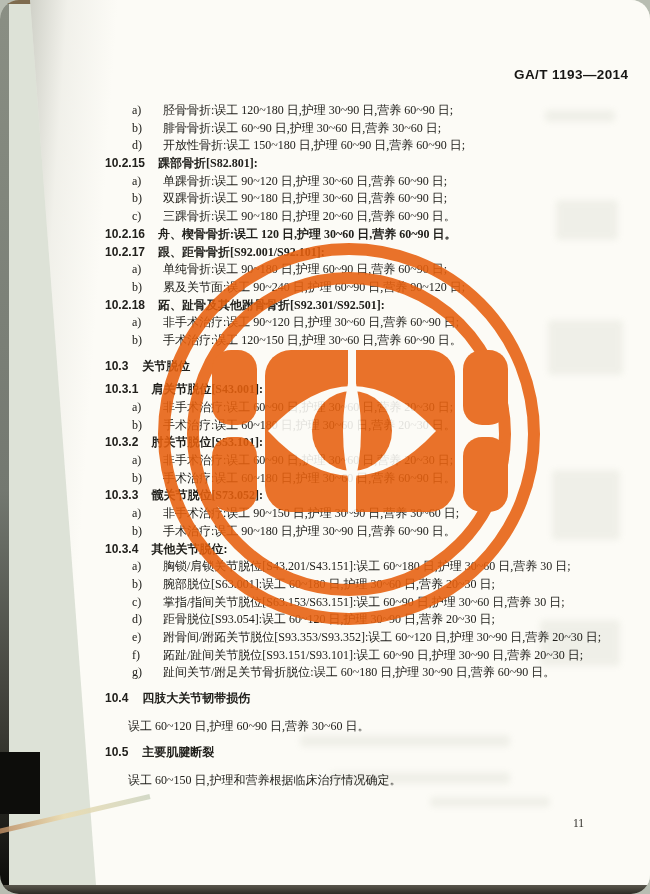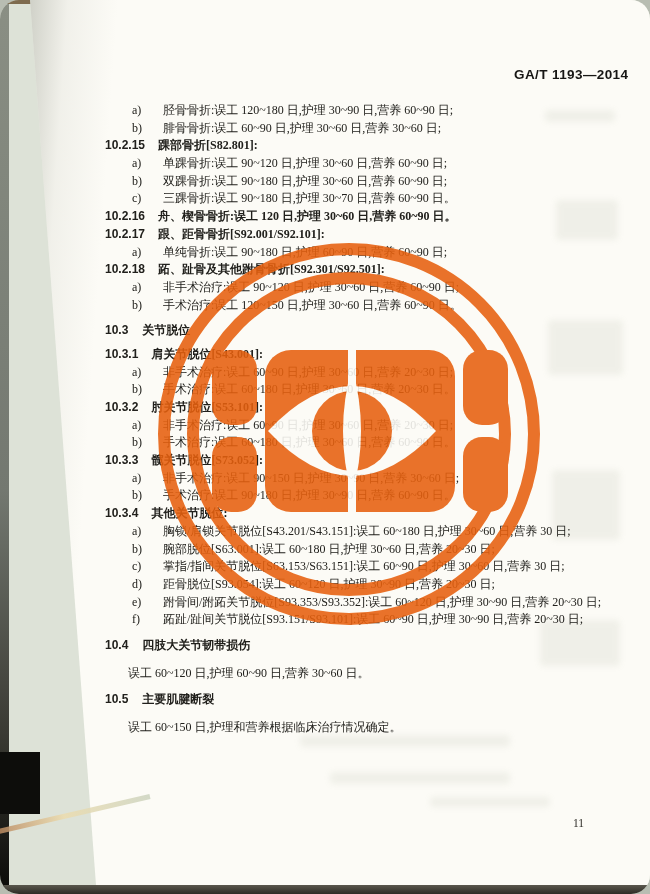--- a/index.html
+++ b/index.html
@@ -56,47 +56,50 @@
     <div class="smudge" style="left:552px;top:470px;width:68px;height:70px;"></div>
     <div class="smudge" style="left:540px;top:620px;width:80px;height:46px;"></div>
     <div class="smudge" style="left:300px;top:735px;width:210px;height:12px;"></div>
     <div class="smudge" style="left:330px;top:772px;width:180px;height:12px;"></div>
     <div class="smudge" style="left:430px;top:797px;width:120px;height:10px;"></div>
 
     <div class="doc-code">GA/T 1193—2014</div>
     <div class="content">
         <div class="line item"><span class="letter">a)</span><span class="txt">胫骨骨折:误工 120~180 日,护理 30~90 日,营养 60~90 日;</span></div>
         <div class="line item"><span class="letter">b)</span><span class="txt">腓骨骨折:误工 60~90 日,护理 30~60 日,营养 30~60 日;</span></div>
+        <div class="line item"><span class="letter">d)</span><span class="txt">开放性骨折:误工 150~180 日,护理 60~90 日,营养 60~90 日;</span></div>
         <div class="line clause"><span class="num">10.2.15</span><span class="txt">踝部骨折[S82.801]:</span></div>
         <div class="line item"><span class="letter">a)</span><span class="txt">单踝骨折:误工 90~120 日,护理 30~60 日,营养 60~90 日;</span></div>
         <div class="line item"><span class="letter">b)</span><span class="txt">双踝骨折:误工 90~180 日,护理 30~60 日,营养 60~90 日;</span></div>
-        <div class="line item"><span class="letter">c)</span><span class="txt">三踝骨折:误工 90~180 日,护理 30~70 日,营养 60~90 日。</span></div>
+        <div class="line item"><span class="letter">c)</span><span class="txt">三踝骨折:误工 90~180 日,护理 20~60 日,营养 60~90 日。</span></div>
         <div class="line clause"><span class="num">10.2.16</span><span class="txt">舟、楔骨骨折:误工 120 日,护理 30~60 日,营养 60~90 日。</span></div>
         <div class="line clause"><span class="num">10.2.17</span><span class="txt">跟、距骨骨折[S92.001/S92.101]:</span></div>
         <div class="line item"><span class="letter">a)</span><span class="txt">单纯骨折:误工 90~180 日,护理 60~90 日,营养 60~90 日;</span></div>
+        <div class="line item"><span class="letter">b)</span><span class="txt">累及关节面:误工 90~240 日,护理 60~90 日,营养 90~120 日;</span></div>
         <div class="line clause"><span class="num">10.2.18</span><span class="txt">跖、趾骨及其他跗骨骨折[S92.301/S92.501]:</span></div>
         <div class="line item"><span class="letter">a)</span><span class="txt">非手术治疗:误工 90~120 日,护理 30~60 日,营养 60~90 日;</span></div>
         <div class="line item"><span class="letter">b)</span><span class="txt">手术治疗:误工 120~150 日,护理 30~60 日,营养 60~90 日。</span></div>
         <div class="line h2"><span class="num">10.3</span><span class="txt">关节脱位</span></div>
         <div class="line clause"><span class="num">10.3.1</span><span class="txt">肩关节脱位[S43.001]:</span></div>
         <div class="line item"><span class="letter">a)</span><span class="txt">非手术治疗:误工 60~90 日,护理 30~60 日,营养 20~30 日;</span></div>
         <div class="line item"><span class="letter">b)</span><span class="txt">手术治疗:误工 60~180 日,护理 30~60 日,营养 20~30 日。</span></div>
         <div class="line clause"><span class="num">10.3.2</span><span class="txt">肘关节脱位[S53.101]:</span></div>
         <div class="line item"><span class="letter">a)</span><span class="txt">非手术治疗:误工 60~90 日,护理 30~60 日,营养 20~30 日;</span></div>
         <div class="line item"><span class="letter">b)</span><span class="txt">手术治疗:误工 60~180 日,护理 30~60 日,营养 60~90 日。</span></div>
         <div class="line clause"><span class="num">10.3.3</span><span class="txt">髋关节脱位[S73.052]:</span></div>
         <div class="line item"><span class="letter">a)</span><span class="txt">非手术治疗:误工 90~150 日,护理 30~90 日,营养 30~60 日;</span></div>
         <div class="line item"><span class="letter">b)</span><span class="txt">手术治疗:误工 90~180 日,护理 30~90 日,营养 60~90 日。</span></div>
         <div class="line clause"><span class="num">10.3.4</span><span class="txt">其他关节脱位:</span></div>
         <div class="line item"><span class="letter">a)</span><span class="txt">胸锁/肩锁关节脱位[S43.201/S43.151]:误工 60~180 日,护理 30~60 日,营养 30 日;</span></div>
         <div class="line item"><span class="letter">b)</span><span class="txt">腕部脱位[S63.001]:误工 60~180 日,护理 30~60 日,营养 20~30 日;</span></div>
         <div class="line item"><span class="letter">c)</span><span class="txt">掌指/指间关节脱位[S63.153/S63.151]:误工 60~90 日,护理 30~60 日,营养 30 日;</span></div>
         <div class="line item"><span class="letter">d)</span><span class="txt">距骨脱位[S93.054]:误工 60~120 日,护理 30~90 日,营养 20~30 日;</span></div>
         <div class="line item"><span class="letter">e)</span><span class="txt">跗骨间/跗跖关节脱位[S93.353/S93.352]:误工 60~120 日,护理 30~90 日,营养 20~30 日;</span></div>
         <div class="line item"><span class="letter">f)</span><span class="txt">跖趾/趾间关节脱位[S93.151/S93.101]:误工 60~90 日,护理 30~90 日,营养 20~30 日;</span></div>
+        <div class="line item"><span class="letter">g)</span><span class="txt">趾间关节/跗足关节骨折脱位:误工 60~180 日,护理 30~90 日,营养 60~90 日。</span></div>
         <div class="line h2"><span class="num">10.4</span><span class="txt">四肢大关节韧带损伤</span></div>
         <div class="line p"><span class="txt">误工 60~120 日,护理 60~90 日,营养 30~60 日。</span></div>
         <div class="line h2"><span class="num">10.5</span><span class="txt">主要肌腱断裂</span></div>
         <div class="line p"><span class="txt">误工 60~150 日,护理和营养根据临床治疗情况确定。</span></div>
       </div>
     <div class="page-num">11</div>
   </div>
 
   <svg class="stamp" width="400" height="400" viewBox="0 0 400 400">
     <g style="stroke:var(--stamp-color,#e7600e)" fill="none">

